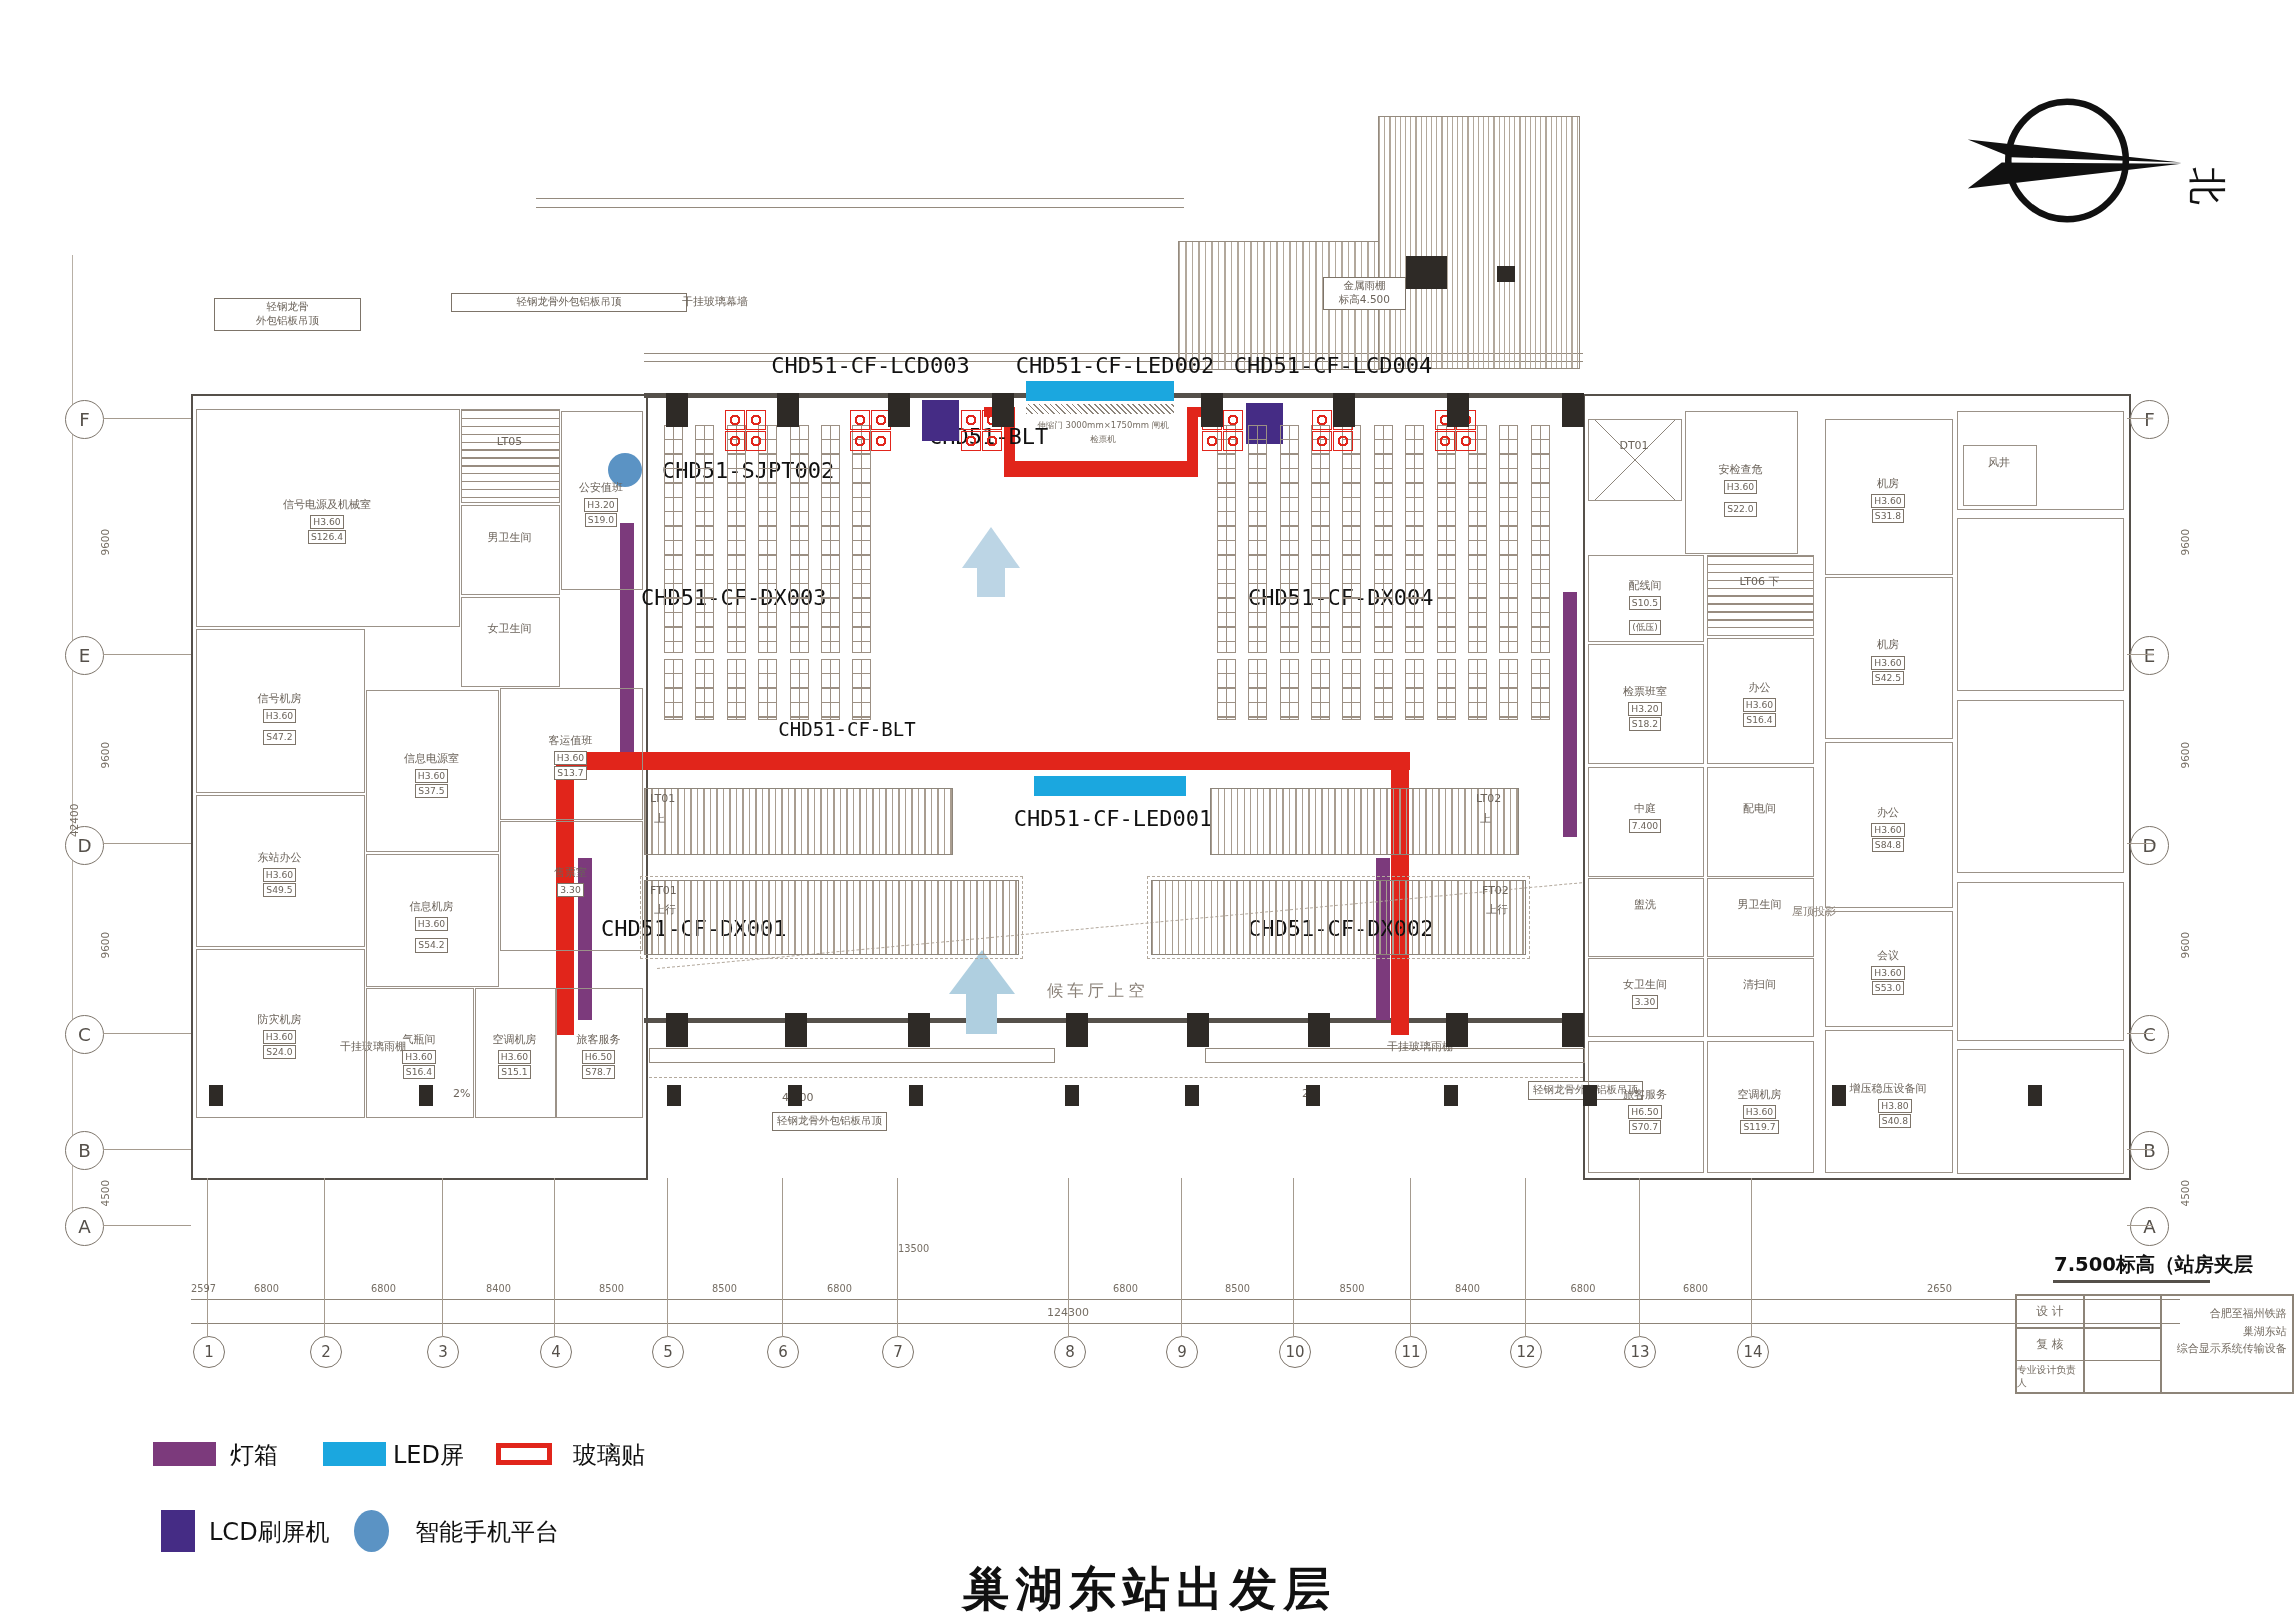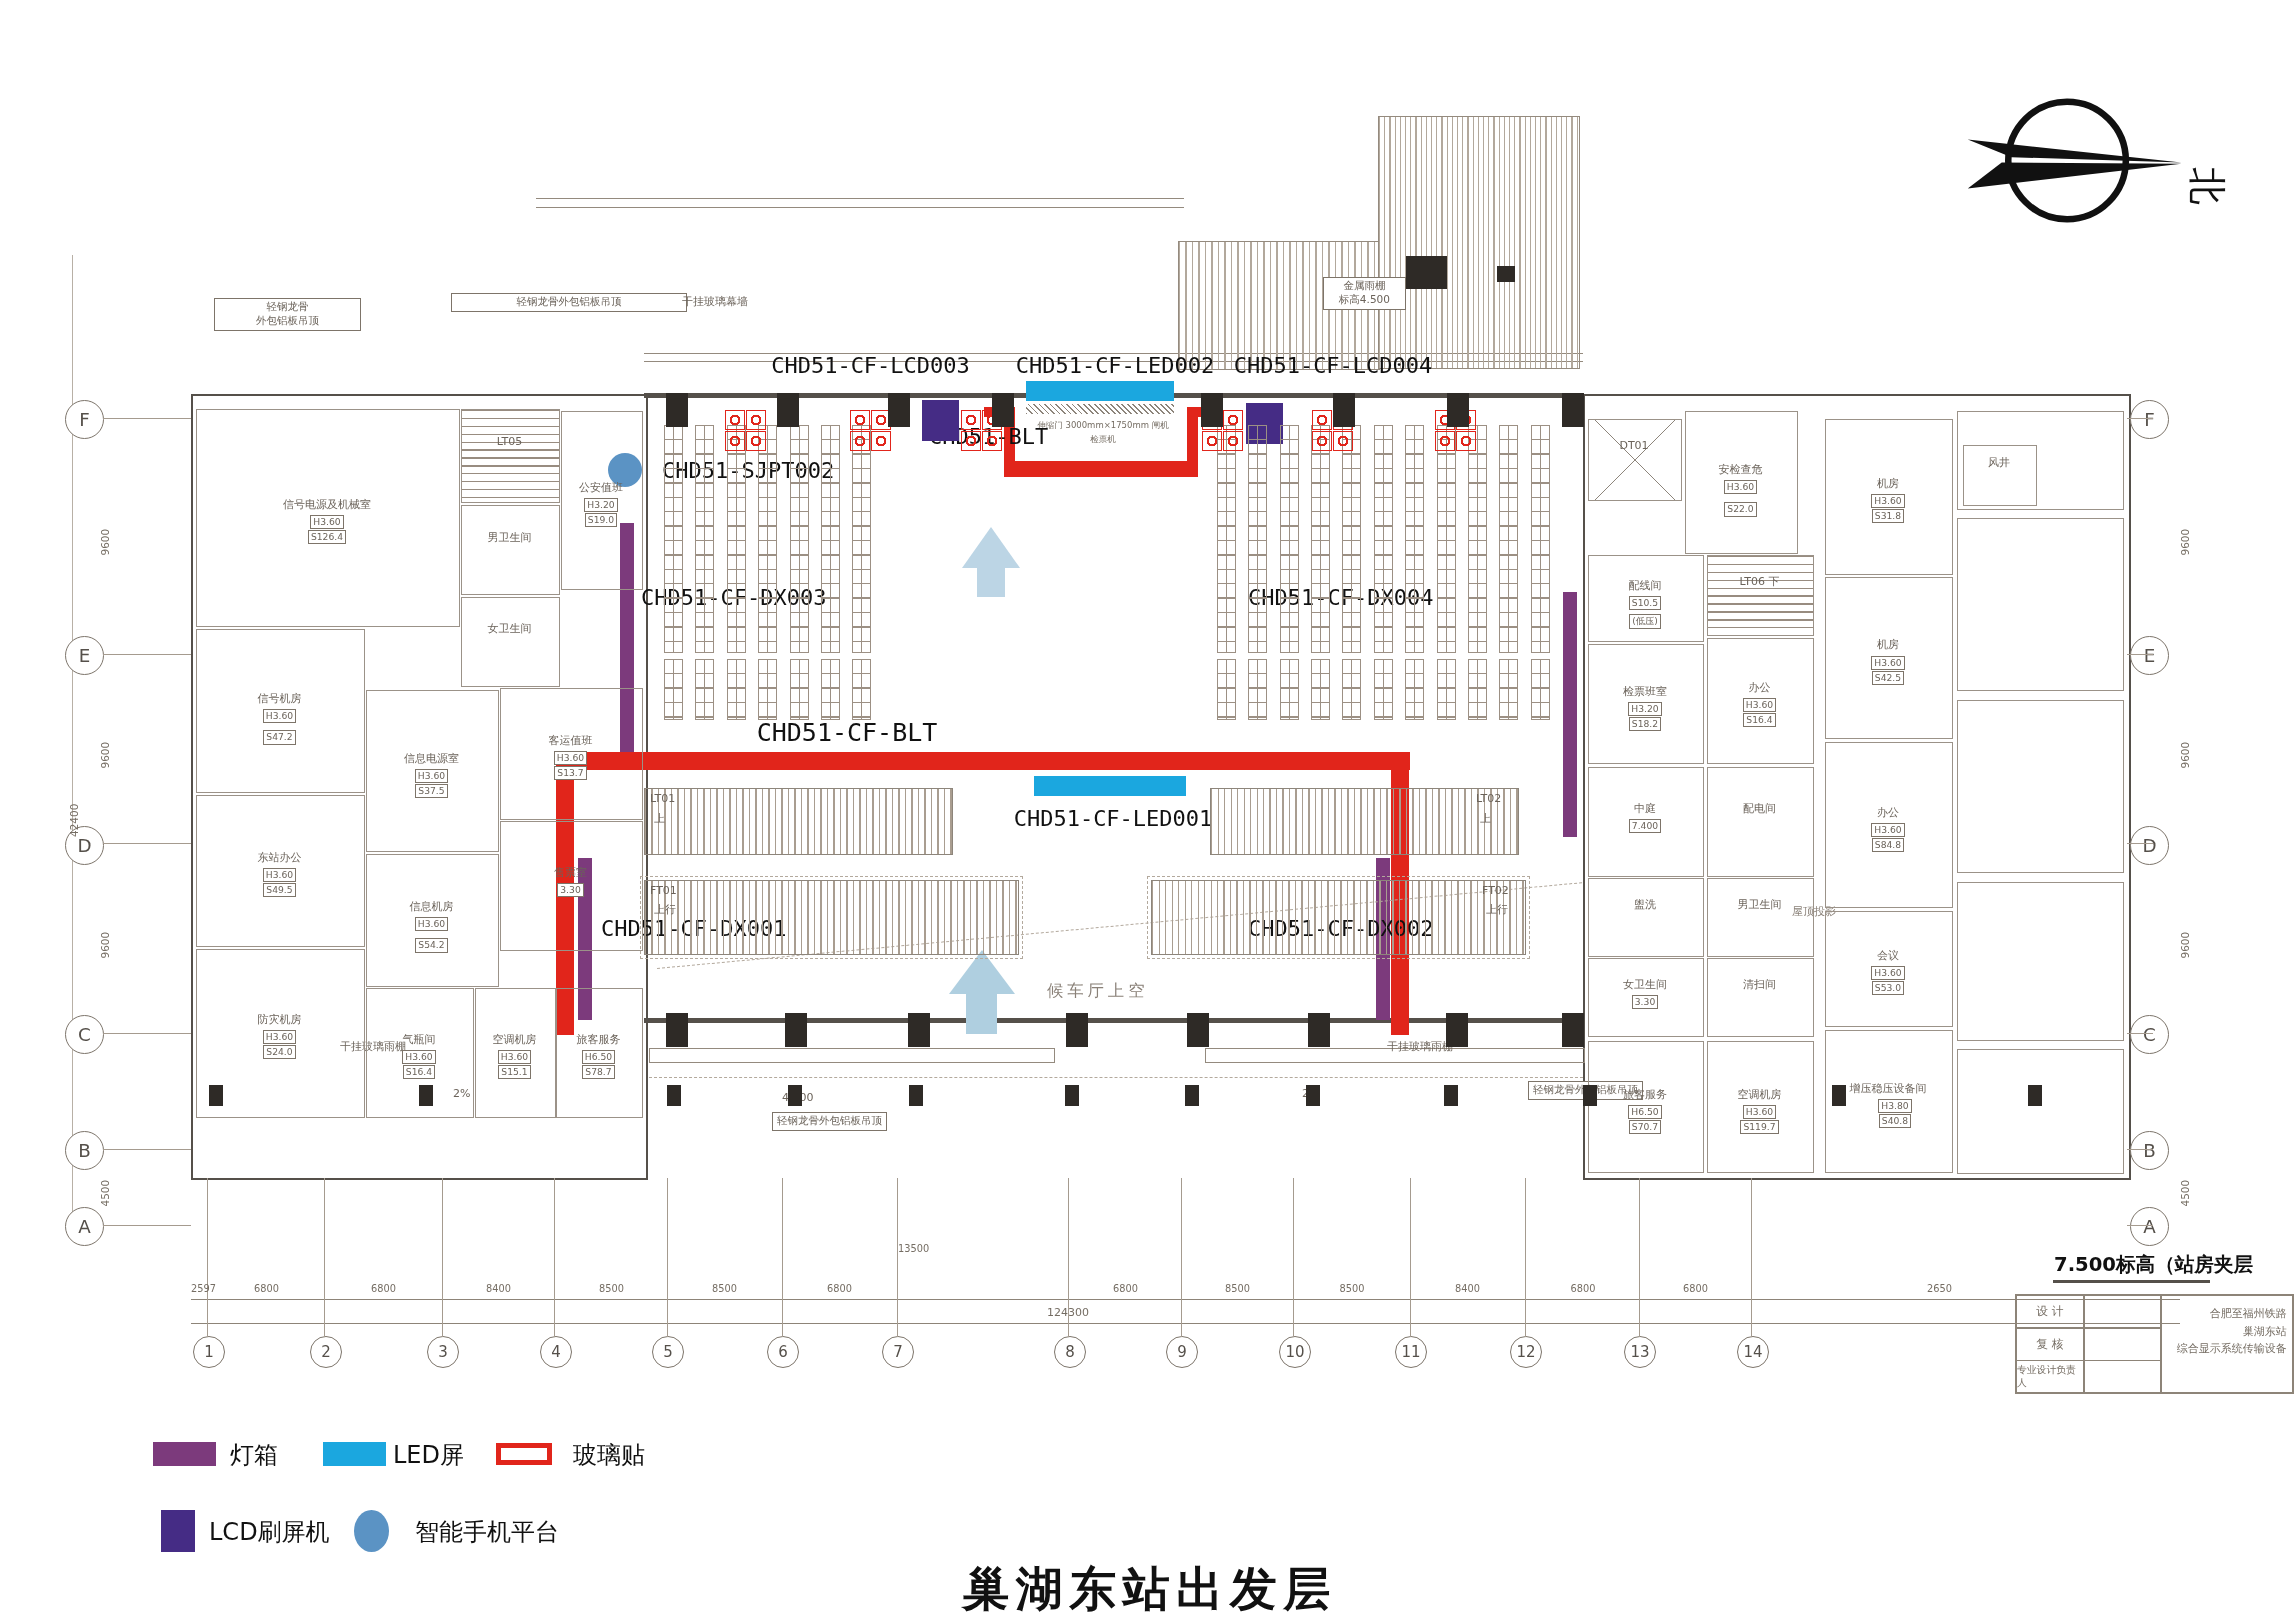--- a/index.html
+++ b/index.html
@@ -90,21 +90,21 @@
 <div class="abs dev" style="left:662px;top:458px;">CHD51-SJPT002</div>
 
 <div class="abs bar" style="left:620px;top:523px;width:14.4px;height:245px;"></div>
 <div class="abs dev" style="left:641px;top:585px;">CHD51-CF-DX003</div>
 <div class="abs bar" style="left:1563px;top:592px;width:14.4px;height:245px;"></div>
 <div class="abs dev" style="left:1248px;top:585px;">CHD51-CF-DX004</div>
 
 <div class="abs tri-up" style="left:962px;top:527px;border-left:29px solid transparent;border-right:29px solid transparent;border-bottom:41px solid #BCD5E5;"></div>
 <div class="abs" style="left:977px;top:567px;width:27.5px;height:30px;background:#BCD5E5;"></div>
 
-<div class="abs dev devc" style="left:739px;top:718px;width:216px;font-size:25px;">CHD51-CF-BLT</div>
+<div class="abs dev devc" style="left:739px;top:718px;width:216px;font-size:19px;">CHD51-CF-BLT</div>
 <div class="abs red" style="left:556px;top:752px;width:854px;height:18.3px;"></div>
 <div class="abs red" style="left:556px;top:752px;width:18.3px;height:283px;"></div>
 <div class="abs red" style="left:1391px;top:752px;width:18.3px;height:283px;"></div>
 <div class="abs led" style="left:1034px;top:776px;width:152px;height:19.6px;"></div>
 <div class="abs dev devc" style="left:1005px;top:806px;width:216px;">CHD51-CF-LED001</div>
 
 <div class="abs bar" style="left:578px;top:858px;width:14.4px;height:162px;"></div>
 <div class="abs dev" style="left:601px;top:916px;">CHD51-CF-DX001</div>
 <div class="abs bar" style="left:1376px;top:858px;width:14.4px;height:162px;"></div>
 <div class="abs dev" style="left:1248px;top:916px;">CHD51-CF-DX002</div>
@@ -250,21 +250,21 @@
 <div class="abs " style="left: 1825px; top: 493px; width: 126px; text-align: center;">
     <span class="vbox" style="display: block; margin: 0.7px auto; width: fit-content;">H3.60</span>
     <span class="vbox" style="display: block; margin: 0.7px auto; width: fit-content;">S31.8</span>
   </div>
 <div class="abs room stair" style="left: 1707px; top: 555px; width: 105px; height: 79px;"></div>
 <div class="abs rlab" style="left: 1707px; top: 574px; width: 105px;">LT06 下</div>
 <div class="abs room" style="left: 1588px; top: 555px; width: 114px; height: 85px;"></div>
 <div class="abs rlab" style="left: 1588px; top: 578px; width: 114px;">配线间</div>
 <div class="abs " style="left: 1588px; top: 595px; width: 114px; text-align: center;">
     <span class="vbox" style="display: block; margin: 0.7px auto; width: fit-content;">S10.5</span>
-    <span class="vbox" style="display: block; margin: 4px auto; width: fit-content;">(低压)</span>
+    <span class="vbox" style="display: block; margin: 10px auto; width: fit-content;">(低压)</span>
   </div>
 <div class="abs room" style="left: 1588px; top: 644px; width: 114px; height: 118px;"></div>
 <div class="abs rlab" style="left: 1588px; top: 684px; width: 114px;">检票班室</div>
 <div class="abs " style="left: 1588px; top: 701px; width: 114px; text-align: center;">
     <span class="vbox" style="display: block; margin: 0.7px auto; width: fit-content;">H3.20</span>
     <span class="vbox" style="display: block; margin: 0.7px auto; width: fit-content;">S18.2</span>
   </div>
 <div class="abs room" style="left: 1707px; top: 638px; width: 105px; height: 124px;"></div>
 <div class="abs rlab" style="left: 1707px; top: 680px; width: 105px;">办公</div>
 <div class="abs " style="left: 1707px; top: 697px; width: 105px; text-align: center;">

